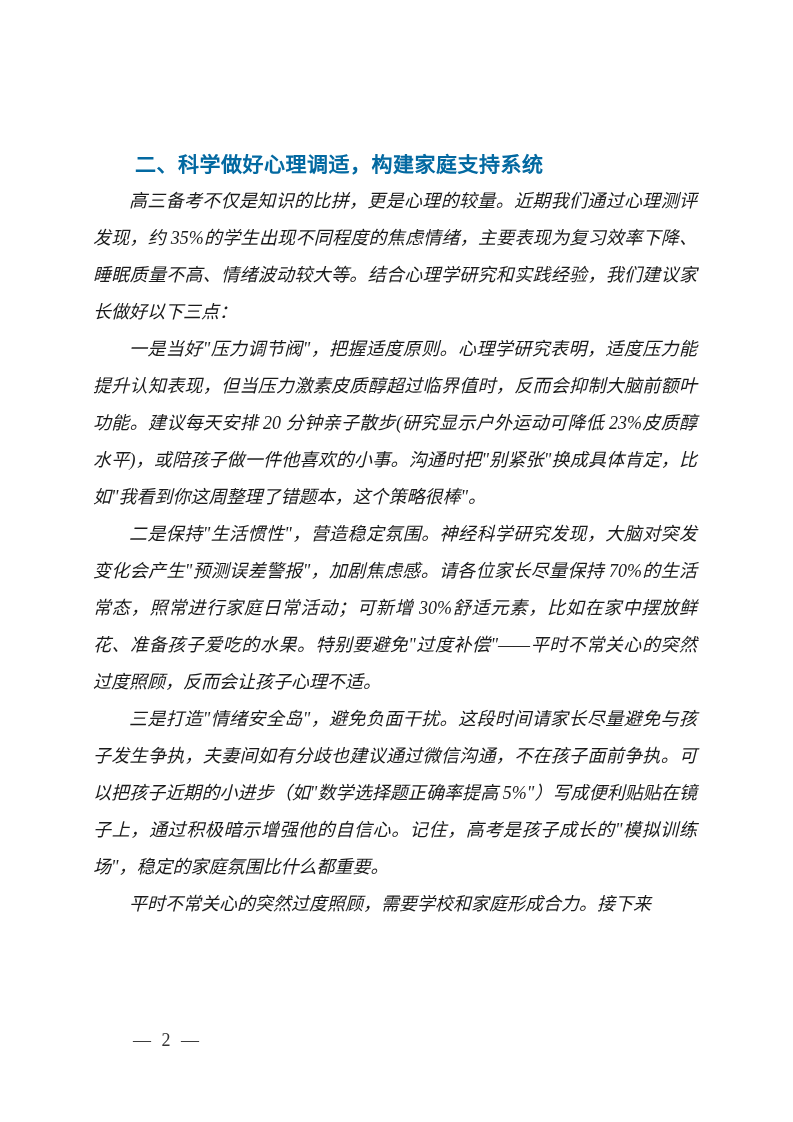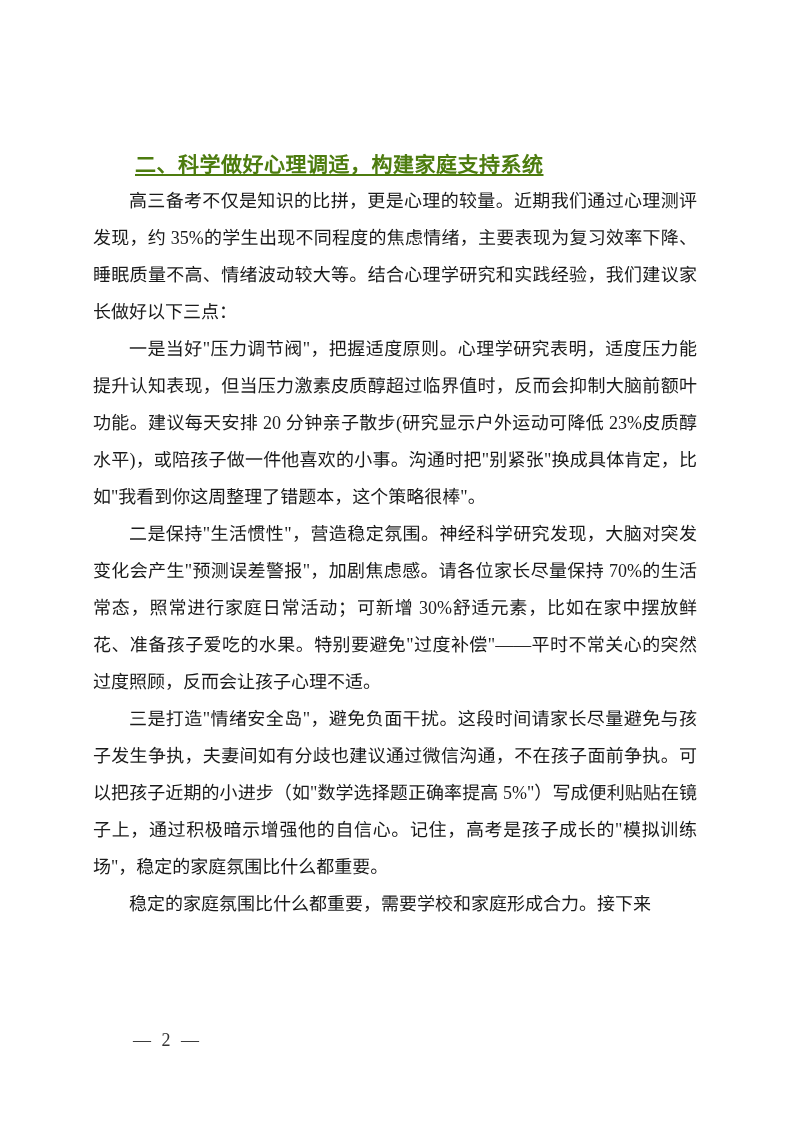--- a/index.html
+++ b/index.html
@@ -20,33 +20,33 @@
     left: 93px;
     top: 146px;
     width: 604px;
   }
   .doc-heading {
     margin: 0;
     font-family: "Liberation Sans", sans-serif;
     font-weight: 700;
     font-size: 21px;
     line-height: 37px;
-    color: #4d7c0f;
+    color: #0369a1;
     text-indent: 2em;
     letter-spacing: 0.5px;
-    text-decoration: underline;
   }
   .doc-para {
     margin: 0;
     font-family: "Liberation Serif", serif;
     font-size: 18px;
     line-height: 37px;
     color: #1a1a1a;
     text-align: justify;
     text-indent: 2em;
+    font-style: italic;
   }
   .page-footer {
     position: absolute;
     left: 133px;
     top: 1028px;
     font-family: "Liberation Serif", serif;
     font-size: 18px;
     line-height: 24px;
     color: #333333;
     letter-spacing: 3px;
@@ -55,17 +55,17 @@
 </head>
 <body>
 
 <div class="page">
   <div class="content">
     <h2 class="doc-heading">二、科学做好心理调适，构建家庭支持系统</h2>
     <p class="doc-para">高三备考不仅是知识的比拼，更是心理的较量。近期我们通过心理测评发现，约 35%的学生出现不同程度的焦虑情绪，主要表现为复习效率下降、睡眠质量不高、情绪波动较大等。结合心理学研究和实践经验，我们建议家长做好以下三点：</p>
     <p class="doc-para">一是当好"压力调节阀"，把握适度原则。心理学研究表明，适度压力能提升认知表现，但当压力激素皮质醇超过临界值时，反而会抑制大脑前额叶功能。建议每天安排 20 分钟亲子散步(研究显示户外运动可降低 23%皮质醇水平)，或陪孩子做一件他喜欢的小事。沟通时把"别紧张"换成具体肯定，比如"我看到你这周整理了错题本，这个策略很棒"。</p>
     <p class="doc-para">二是保持"生活惯性"，营造稳定氛围。神经科学研究发现，大脑对突发变化会产生"预测误差警报"，加剧焦虑感。请各位家长尽量保持 70%的生活常态，照常进行家庭日常活动；可新增 30%舒适元素，比如在家中摆放鲜花、准备孩子爱吃的水果。特别要避免"过度补偿"——平时不常关心的突然过度照顾，反而会让孩子心理不适。</p>
     <p class="doc-para">三是打造"情绪安全岛"，避免负面干扰。这段时间请家长尽量避免与孩子发生争执，夫妻间如有分歧也建议通过微信沟通，不在孩子面前争执。可以把孩子近期的小进步（如"数学选择题正确率提高 5%"）写成便利贴贴在镜子上，通过积极暗示增强他的自信心。记住，高考是孩子成长的"模拟训练场"，稳定的家庭氛围比什么都重要。</p>
-    <p class="doc-para">稳定的家庭氛围比什么都重要，需要学校和家庭形成合力。接下来</p>
+    <p class="doc-para">平时不常关心的突然过度照顾，需要学校和家庭形成合力。接下来</p>
   </div>
 
   <div class="page-footer">— 2 —</div>
 </div>
 
 </body></html>

